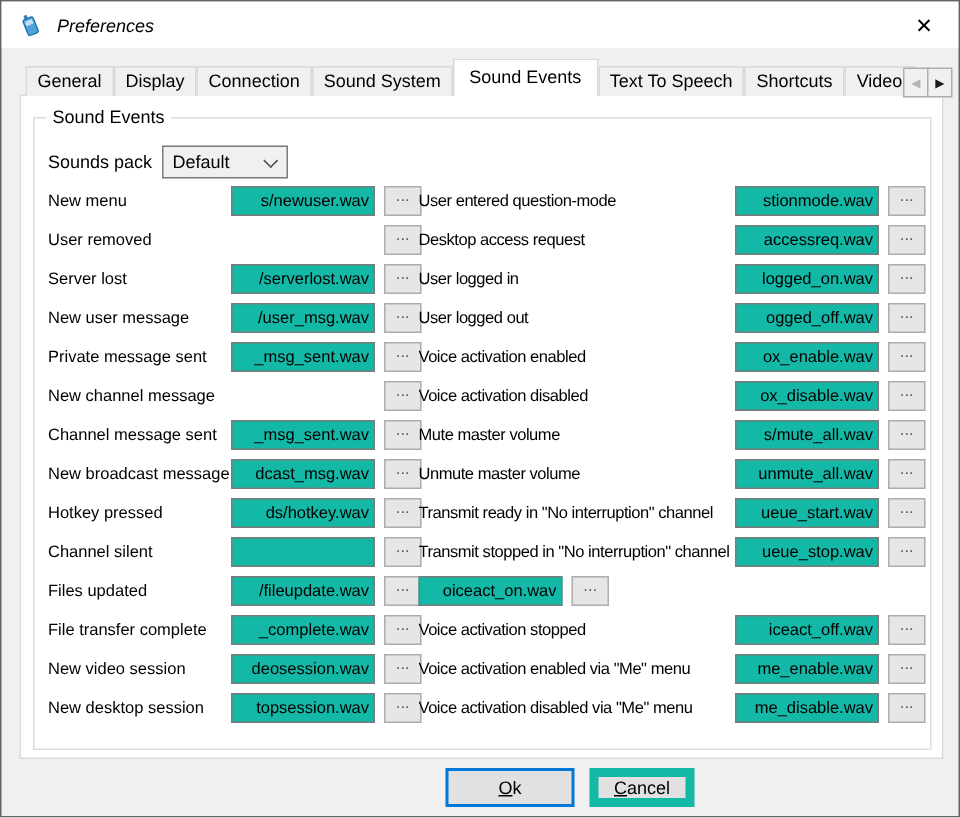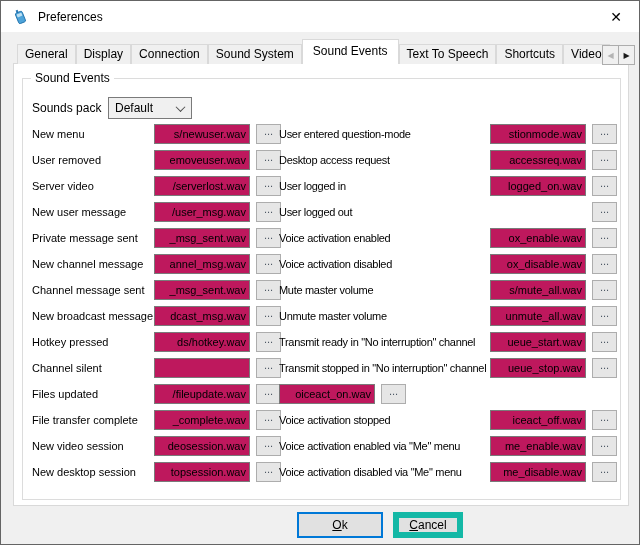--- a/index.html
+++ b/index.html
@@ -11,21 +11,21 @@
   .window {
     position:absolute; inset:0; background:#f0f0f0;
     border:1px solid #646464; box-sizing:border-box; overflow:hidden;
   }
   
   .titlebar {
     position:absolute; top:0; left:0; right:0; height:31px;
     background:#ffffff; display:flex; align-items:center;
   }
   .app-icon { margin-left:11px; width:17px; height:17px; flex:0 0 auto; }
-  .title-text { margin-left:9px; font-size:12px; }
+  .title-text { margin-left:9px; font-size:12px;font-style:italic; }
   .close-btn {
     position:absolute; right:2px; top:0; width:42px; height:31px;
     display:flex; align-items:center; justify-content:center;
     font-size:14px; color:#000; cursor:default;
   }
   
   .tabbar {
     position:absolute; left:16px; top:38px; width:618px; height:25px;
     display:flex; align-items:center; overflow:hidden; z-index:3;
   }
@@ -75,21 +75,21 @@
   .col { position:absolute; top:45px; }
   .col-left  { left:9px;  width:249px; }
   .col-right { left:256px; width:338px; }
   .row { display:flex; align-items:center; height:20px; margin-bottom:6px; }
   .row-label {
     flex:1 1 auto; font-size:11px; white-space:nowrap; overflow:hidden;
   }
   .col-right .row-label { letter-spacing:-0.3px; }
   .row-input {
     flex:0 0 auto; width:96px; height:20px; box-sizing:border-box;
-    border:1px solid #7a7a7a; background:#be185d; padding:0 3px 0 1px;
+    border:1px solid #7a7a7a; background:#14b8a6; padding:0 3px 0 1px;
     font-family:"Liberation Sans", sans-serif; font-size:11px;
     text-align:right; outline:none;
   }
   .browse-btn {
     flex:0 0 auto; width:25px; height:20px; margin-left:6px; box-sizing:border-box;
     background:#e6e6e6; border:1px solid #adadad; color:#4f5a66;
     font-size:11px; line-height:12px; text-align:center; cursor:default;
   }
   
   .btn {
@@ -147,45 +147,43 @@
       <div class="col col-left">
 
           <div class="row">
             <span class="row-label">New menu</span>
             <input class="row-input" type="text" value="s/newuser.wav" style="">
             <div class="browse-btn">...</div>
           </div>
 
           <div class="row">
             <span class="row-label">User removed</span>
-            <input class="row-input" type="text" value="emoveuser.wav" style="">
-            <div class="browse-btn">...</div>
-          </div>
-
-          <div class="row">
-            <span class="row-label">Server video</span>
+            <div class="browse-btn">...</div>
+          </div>
+
+          <div class="row">
+            <span class="row-label">Server lost</span>
             <input class="row-input" type="text" value="/serverlost.wav" style="">
             <div class="browse-btn">...</div>
           </div>
 
           <div class="row">
             <span class="row-label">New user message</span>
             <input class="row-input" type="text" value="/user_msg.wav" style="">
             <div class="browse-btn">...</div>
           </div>
 
           <div class="row">
             <span class="row-label">Private message sent</span>
             <input class="row-input" type="text" value="_msg_sent.wav" style="">
             <div class="browse-btn">...</div>
           </div>
 
           <div class="row">
             <span class="row-label">New channel message</span>
-            <input class="row-input" type="text" value="annel_msg.wav" style="">
             <div class="browse-btn">...</div>
           </div>
 
           <div class="row">
             <span class="row-label">Channel message sent</span>
             <input class="row-input" type="text" value="_msg_sent.wav" style="">
             <div class="browse-btn">...</div>
           </div>
 
           <div class="row">
@@ -246,20 +244,21 @@
           </div>
 
           <div class="row">
             <span class="row-label">User logged in</span>
             <input class="row-input" type="text" value="logged_on.wav" style="">
             <div class="browse-btn">...</div>
           </div>
 
           <div class="row">
             <span class="row-label">User logged out</span>
+            <input class="row-input" type="text" value="ogged_off.wav" style="">
             <div class="browse-btn">...</div>
           </div>
 
           <div class="row">
             <span class="row-label">Voice activation enabled</span>
             <input class="row-input" type="text" value="ox_enable.wav" style="">
             <div class="browse-btn">...</div>
           </div>
 
           <div class="row">

